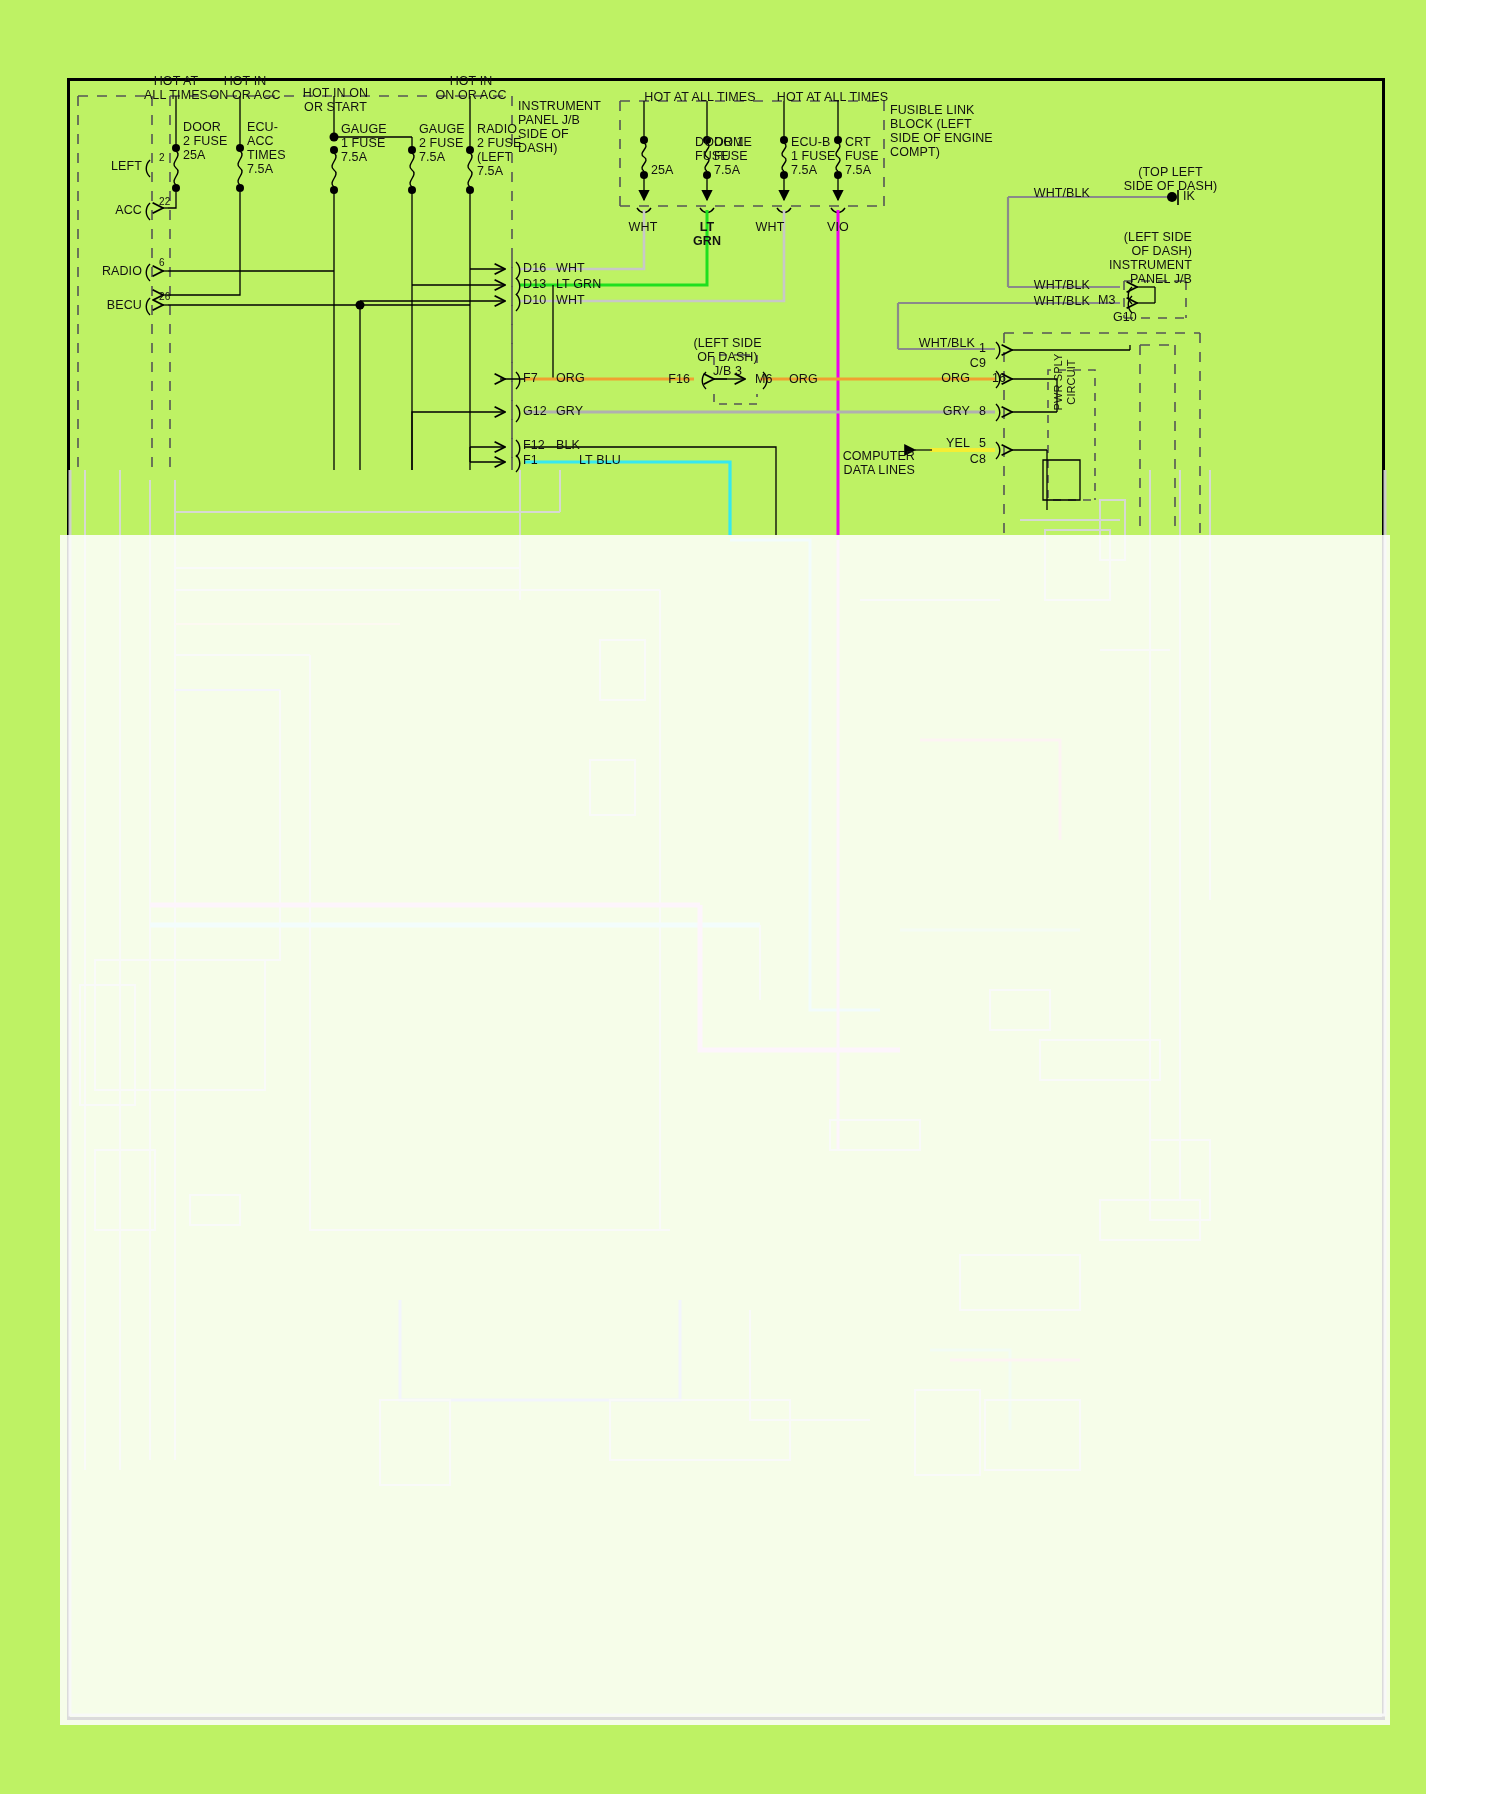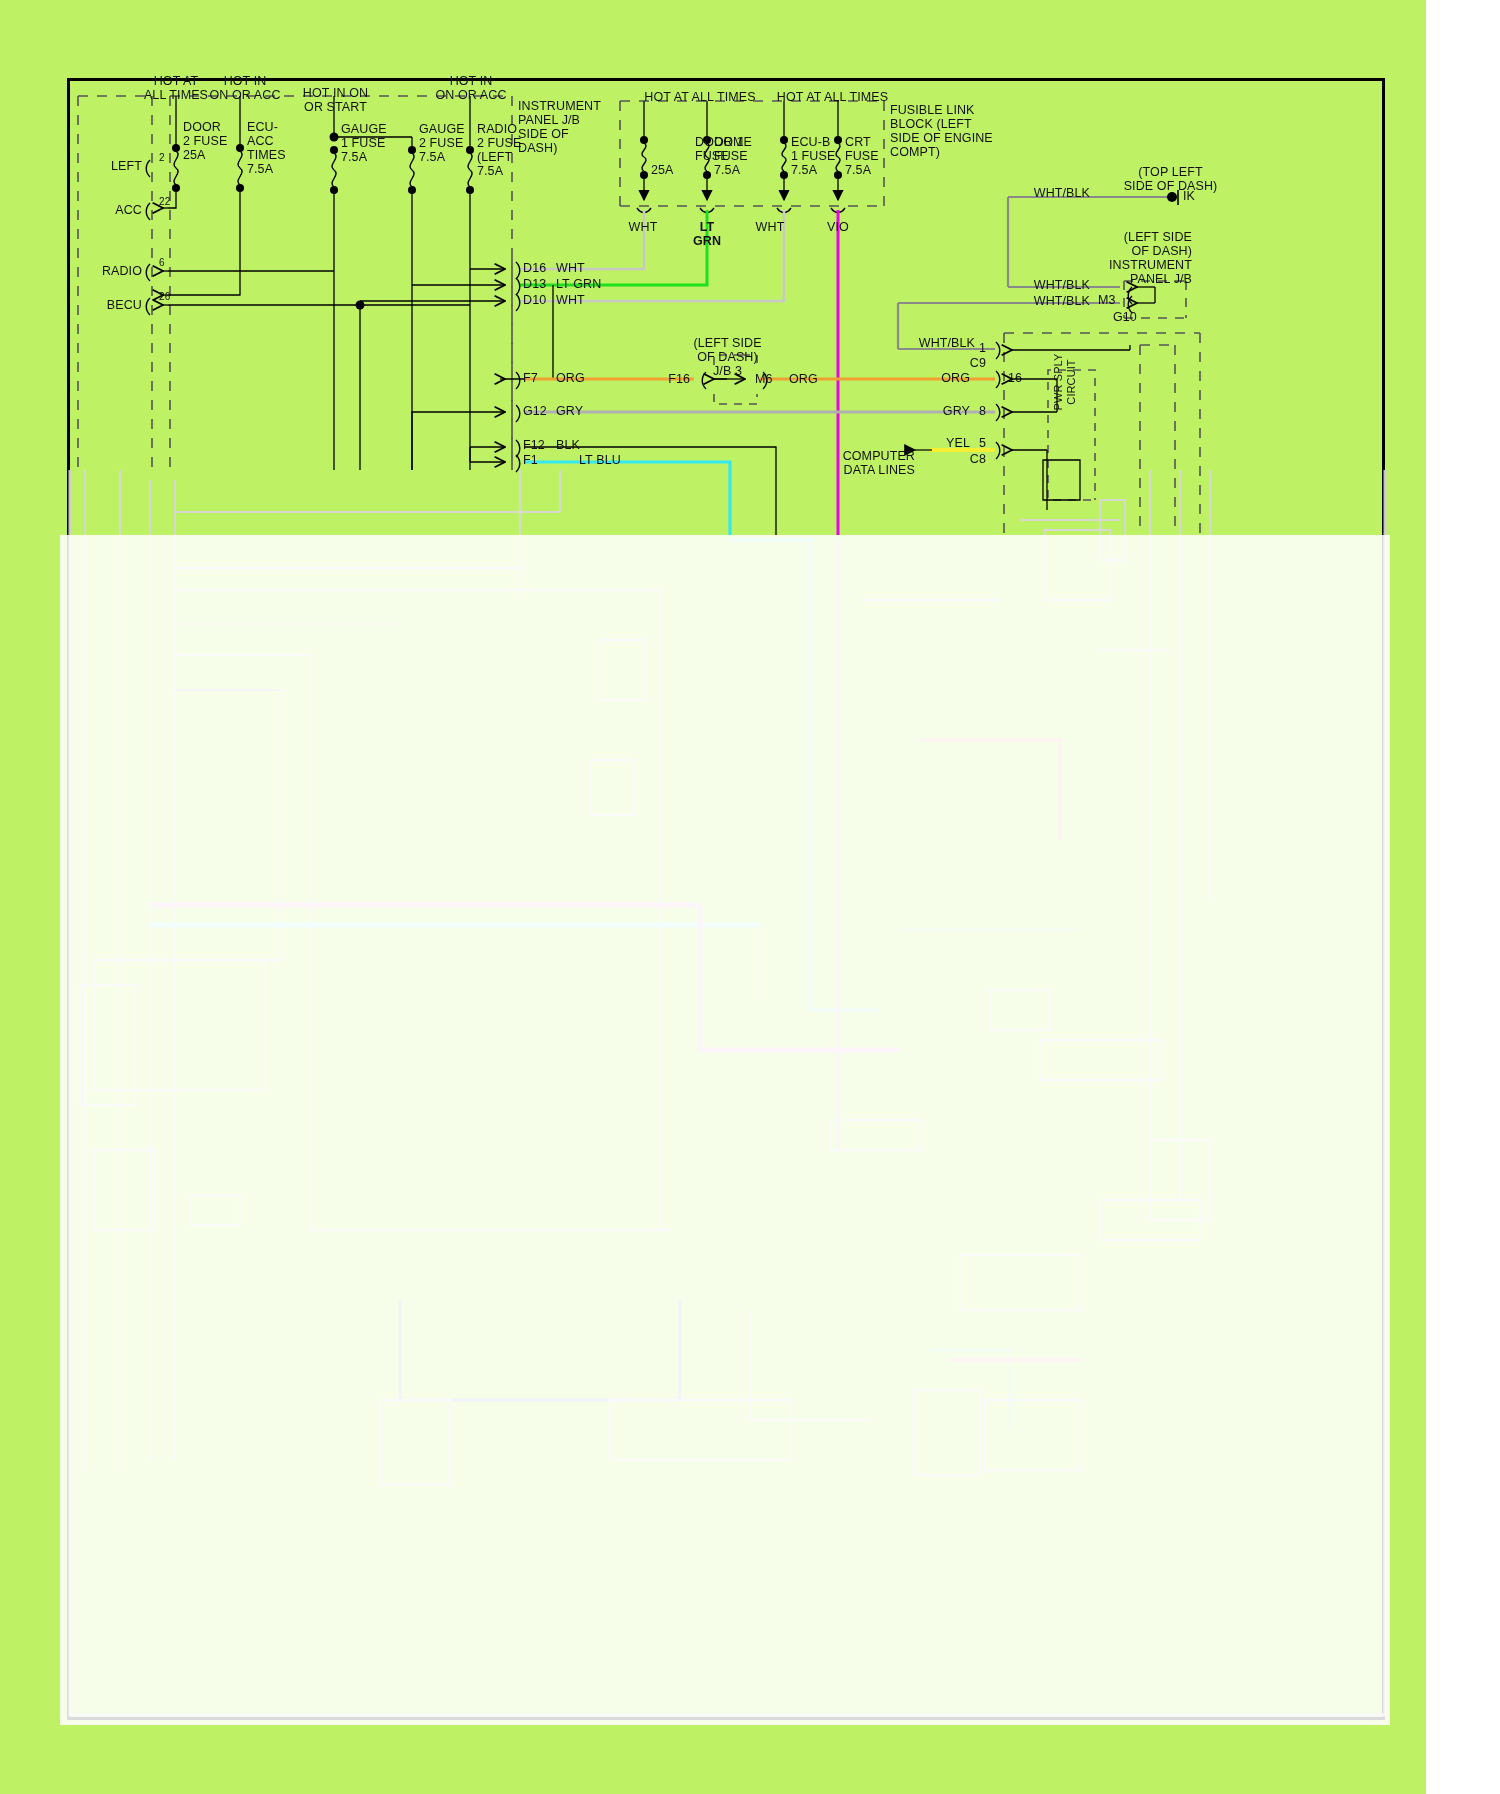--- a/index.html
+++ b/index.html
@@ -386,21 +386,21 @@
 
   <div class="lbl r" style="left:645px;top:372px;width:45px;">F16</div>
   <div class="lbl" style="left:755px;top:372px;">M6</div>
   <div class="lbl" style="left:789px;top:372px;">ORG</div>
 
   <div class="lbl r" style="left:895px;top:336px;width:80px;">WHT/BLK</div>
   <div class="lbl r" style="left:960px;top:341px;width:26px;">1</div>
   <div class="lbl r" style="left:952px;top:356px;width:34px;">C9</div>
 
   <div class="lbl r" style="left:910px;top:371px;width:60px;">ORG</div>
-  <div class="lbl r" style="left:991px;top:371px;width:31px;">16</div>
+  <div class="lbl r" style="left:955px;top:371px;width:31px;padding-left:20px;">16</div>
 
   <div class="lbl r" style="left:910px;top:404px;width:60px;">GRY</div>
   <div class="lbl r" style="left:960px;top:404px;width:26px;">8</div>
 
   <div class="lbl r" style="left:910px;top:436px;width:60px;">YEL</div>
   <div class="lbl r" style="left:960px;top:436px;width:26px;">5</div>
   <div class="lbl r" style="left:952px;top:452px;width:34px;">C8</div>
 
   <div class="lbl r" style="left:1010px;top:186px;width:80px;">WHT/BLK</div>
   <div class="lbl" style="left:1183px;top:189px;">IK</div>

